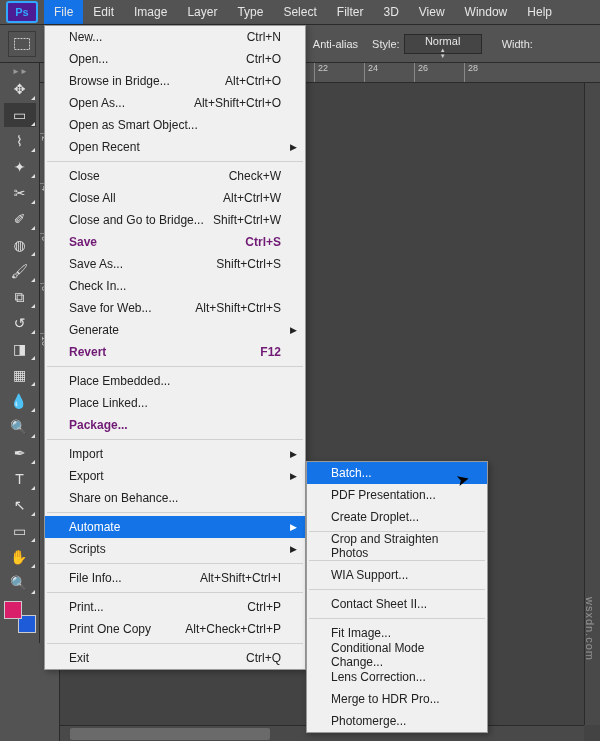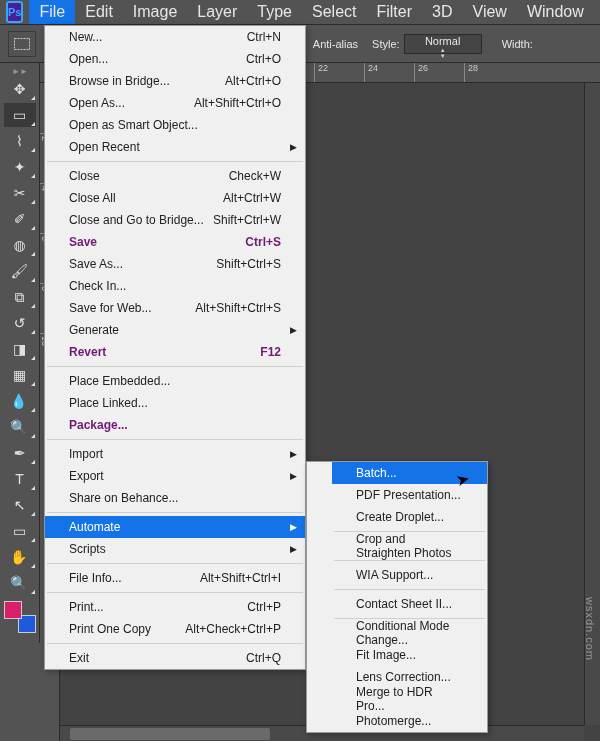--- a/index.html
+++ b/index.html
@@ -1,20 +1,20 @@
 <!DOCTYPE html>
 <html><head>
   <meta charset="utf-8">
   <style>
     * { margin: 0; padding: 0; box-sizing: border-box; font-family: "Segoe UI", Tahoma, sans-serif; user-select: none; }
     body { background: #535353; width: 600px; height: 741px; overflow: hidden; position: relative; }
     
     .top-menubar { background: #535353; height: 25px; display: flex; align-items: stretch; padding-left: 4px; border-bottom: 1px solid #2a2a2a; }
     .ps-logo { width: 32px; height: 22px; margin: 1px 6px 0 2px; background: #4c1d95; color: #31a8ff; font-weight: bold; font-size: 11px; display: flex; align-items: center; justify-content: center; border-radius: 3px; border: 2px solid #31a8ff; }
-    .menu-item { color: #e6e6e6; font-size: 16px; padding: 0 10px; display: flex; align-items: center; cursor: pointer; }
+    .menu-item { color: #e6e6e6; font-size: 12px; padding: 0 10px; display: flex; align-items: center; cursor: pointer; }
     .menu-item.active { background: #1473e6; }
     
     .options-bar { height: 38px; background: #535353; border-bottom: 1px solid #2a2a2a; display: flex; align-items: center; padding-left: 8px; gap: 6px; position: relative; color: #e6e6e6; font-size: 11px; }
     .opt-icon-box { width: 28px; height: 26px; border: 1px solid #3a3a3a; display: flex; align-items: center; justify-content: center; margin-right: 2px;}
     .opt-group { display: flex; align-items: center; gap: 4px; }
     .style-dropdown { background: #454545; border: 1px solid #2a2a2a; height: 20px; width: 78px; display: flex; align-items: center; justify-content: space-between; padding: 0 4px; font-size: 11px; flex-direction: column; }
     .dd-arrows { display:flex; flex-direction:column; font-size:6px; line-height:6px; color:#ccc;}
     
     .toolbar { position: absolute; left: 0; top: 63px; width: 40px; background: #535353; border-right: 1px solid #2a2a2a; padding: 4px 0; }
     .mini-tab { width: 40px; height: 10px; display:flex; justify-content:center; color:#999; font-size:8px;}
@@ -27,21 +27,21 @@
     
     .canvas-area { position: absolute; left: 40px; top: 63px; right: 0; bottom: 0; background: #434343; }
     .top-ruler { position: absolute; left: 24px; top: 0; right: 0; height: 20px; background: #535353; border-bottom: 1px solid #2a2a2a; display: flex; color: #ccc; font-size: 9px; overflow: hidden;}
     .ruler-tick { flex: 0 0 50px; border-left: 1px solid #888; padding-left: 3px; height: 20px; position: relative; }
     .left-ruler { position: absolute; left: 0; top: 20px; bottom: 0; width: 20px; background: #535353; border-right: 1px solid #2a2a2a; color: #ccc; font-size: 9px;}
     .ruler-tick-v { height: 50px; border-top: 1px solid #888; padding-top: 2px; writing-mode: vertical-rl; text-align: left;}
     .ruler-corner { position:absolute; top:0; left:0; width:20px; height:20px; background:#535353; border-right:1px solid #2a2a2a; border-bottom:1px solid #2a2a2a;}
     
     .menu-panel { position: absolute; background: #f0f0f0; border: 1px solid #999; box-shadow: 2px 2px 6px rgba(0,0,0,0.3); font-size: 12px; color: #222; }
     .file-menu { left: 44px; top: 25px; width: 262px; }
-    .automate-menu { left: 306px; top: 461px; width: 182px; padding-left: 25px; }
+    .automate-menu { left: 306px; top: 461px; width: 182px; }
     .menu-row { display: flex; align-items: center; height: 22px; padding: 0 24px 0 24px; position: relative; }
     .menu-row.highlighted { background: #1473e6; color: #fff; }
     .menu-row.disabled { color: #701a75; font-weight: bold; }
     .menu-row .shortcut { margin-left: auto; }
     .menu-row .submenu-arrow { position: absolute; right: 8px; font-size: 9px; }
     .menu-sep { height: 1px; background: #d0d0d0; margin: 3px 2px; }
     
     .cursor { position: absolute; left: 456px; top: 470px; font-size: 16px; color: #000; z-index: 100; transform: rotate(-15deg);}
     
     .watermark { position: absolute; right: 4px; bottom: 80px; color: rgba(255,255,255,0.4); font-size: 11px; writing-mode: vertical-rl; letter-spacing: 1px;}
@@ -279,26 +279,26 @@
     <div class="menu-sep"></div>
     <div class="menu-row">
       <span>WIA Support...</span>
     </div>
     <div class="menu-sep"></div>
     <div class="menu-row">
       <span>Contact Sheet II...</span>
     </div>
     <div class="menu-sep"></div>
     <div class="menu-row">
+      <span>Fit Image...</span>
+    </div>
+    <div class="menu-row">
       <span>Conditional Mode Change...</span>
     </div>
     <div class="menu-row">
-      <span>Fit Image...</span>
-    </div>
-    <div class="menu-row">
       <span>Lens Correction...</span>
     </div>
     <div class="menu-row">
       <span>Merge to HDR Pro...</span>
     </div>
     <div class="menu-row">
       <span>Photomerge...</span>
     </div>
   </div>
 

